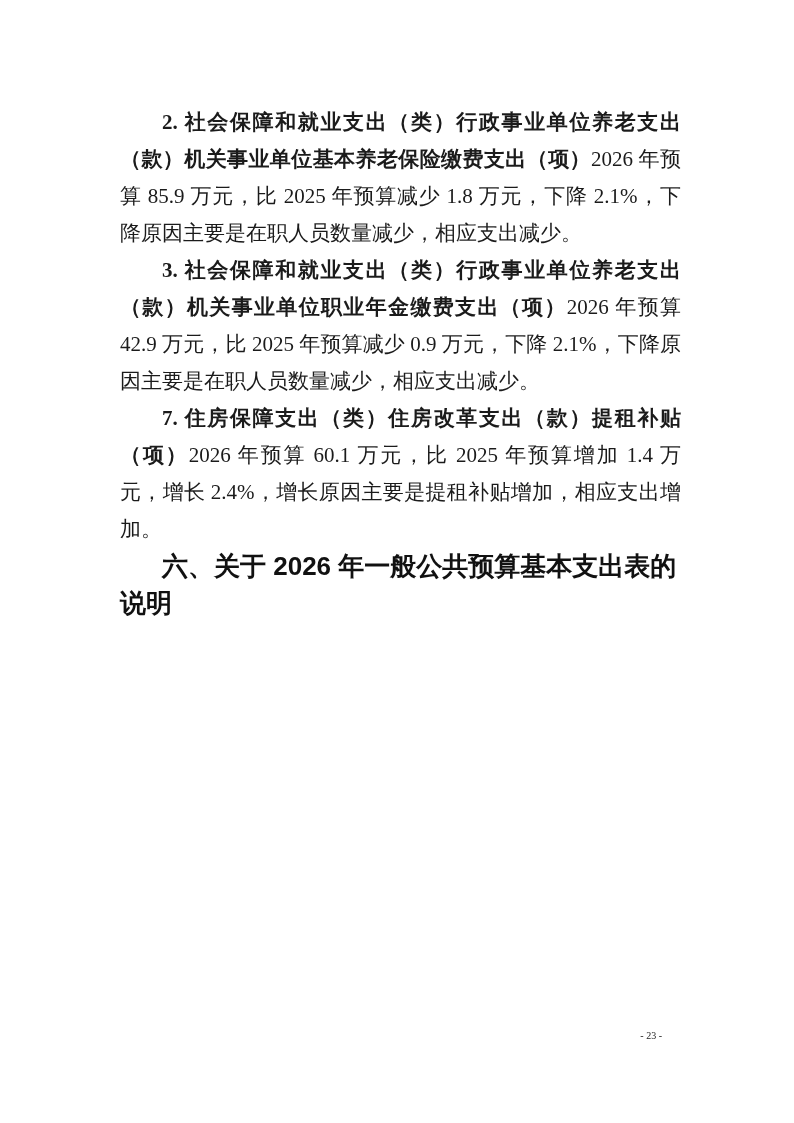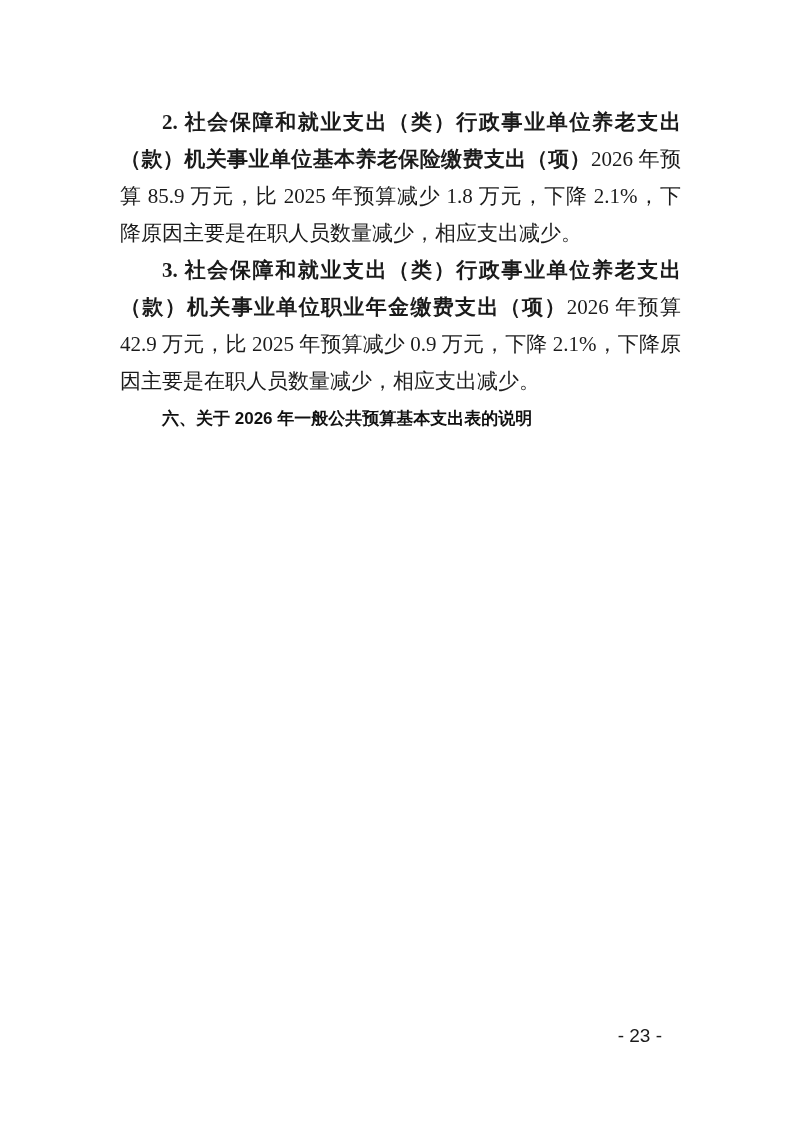--- a/index.html
+++ b/index.html
@@ -32,49 +32,50 @@
       text-indent: 42px;
     }
     .para .lead {
       font-weight: bold;
     }
     .section-heading {
       margin: 0;
       text-indent: 42px;
       font-family: "Liberation Sans", "DejaVu Sans", sans-serif;
       font-weight: 600;
-      font-size: 17px;
+      font-size: 26px;
       line-height: 37px;
       color: #111111;
       text-align: left;
     }
     .page-number {
       position: absolute;
       top: 1026px;
       right: 132px;
-      font-size: 19px;
+      font-size: 10px;
       line-height: 20px;
       color: #1b1b1b;
-      font-family: Liberation Sans, sans-serif;
+      font-family: Liberation Serif, serif;
     }
   </style>
 </head>
 <body>
 
 <div class="page">
 
   <div class="content">
 
     <p class="para"><span class="lead">2. 社会保障和就业支出（类）行政事业单位养老支出（款）机关事业单位基本养老保险缴费支出（项）</span><span class="rest">2026 年预算 85.9 万元，比 2025 年预算减少 1.8 万元，下降 2.1%，下降原因主要是在职人员数量减少，相应支出减少。</span></p>
 
     <p class="para"><span class="lead">3. 社会保障和就业支出（类）行政事业单位养老支出（款）机关事业单位职业年金缴费支出（项）</span><span class="rest">2026 年预算 42.9 万元，比 2025 年预算减少 0.9 万元，下降 2.1%，下降原因主要是在职人员数量减少，相应支出减少。</span></p>
 
 
 
 
+    <p class="para"><span class="lead">7. 住房保障支出（类）住房改革支出（款）提租补贴（项）</span><span class="rest">2026 年预算 60.1 万元，比 2025 年预算增加 1.4 万元，增长 2.4%，增长原因主要是提租补贴增加，相应支出增加。</span></p>
 
     <p class="section-heading">六、关于 2026 年一般公共预算基本支出表的说明</p>
 
   </div>
 
   <div class="page-number">- 23 -</div>
 
 </div>
 
 </body></html>

